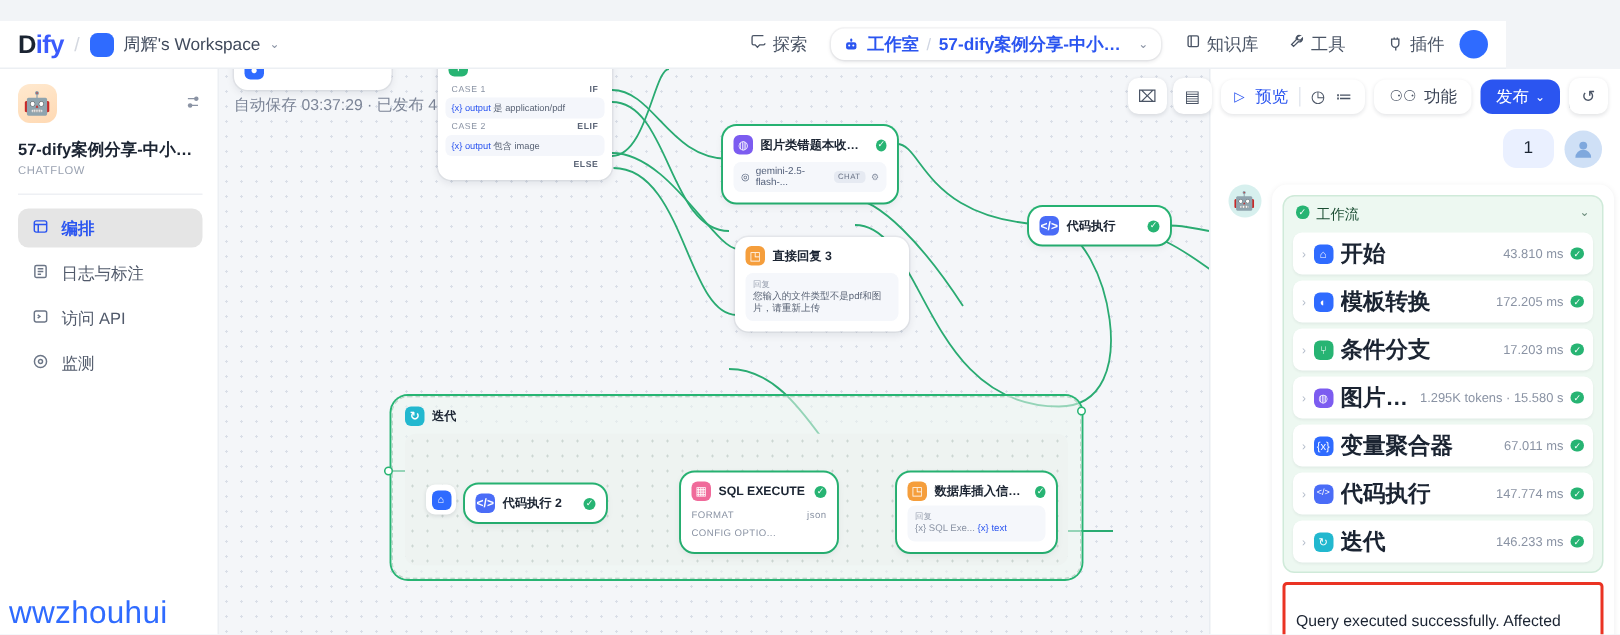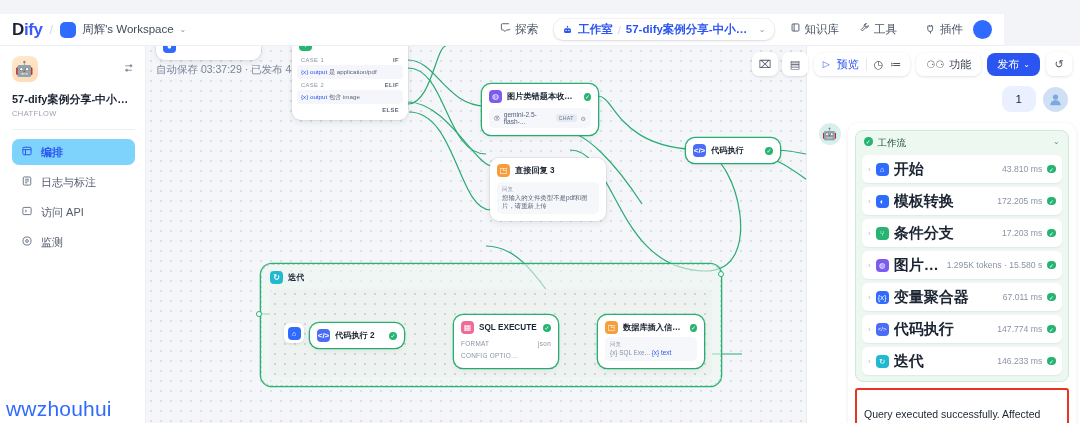--- a/index.html
+++ b/index.html
@@ -86,21 +86,21 @@
   .side-head { display: flex; align-items: flex-start; justify-content: space-between; }
   .side-title { font-size: 11px; font-weight: 700; color: #1b2432; margin-top: 10px;
     white-space: nowrap; overflow: hidden; text-overflow: ellipsis; width: 124px; }
   .side-sub { font-size: 7.5px; color: #9aa2b1; letter-spacing: .4px; margin-top: 2px; }
   .side-div { height: 1px; background: #eef0f4; margin: 11px 0 9px 0; }
   .side-item {
     display: flex; align-items: center; gap: 8px; height: 26px;
     padding: 0 8px; border-radius: 7px; font-size: 11px; color: #515a6b;
     margin-bottom: 4px;
   }
-  .side-item.active { background: #7dd3fc; color: #2b55f0; font-weight: 700; }
+  .side-item.active { background: #e5e5e5; color: #2b55f0; font-weight: 700; }
   .side-item .gi { width: 13px; text-align:center; font-size: 11px; }
 
   
   .canvas {
     position: absolute; left: 146px; top: 46px; right: 0; height: 377px;
     background-color: #f4f6f9;
     background-image: radial-gradient(#d9dee7 .9px, transparent .9px);
     background-size: 10px 10px;
     overflow: hidden;
   }

